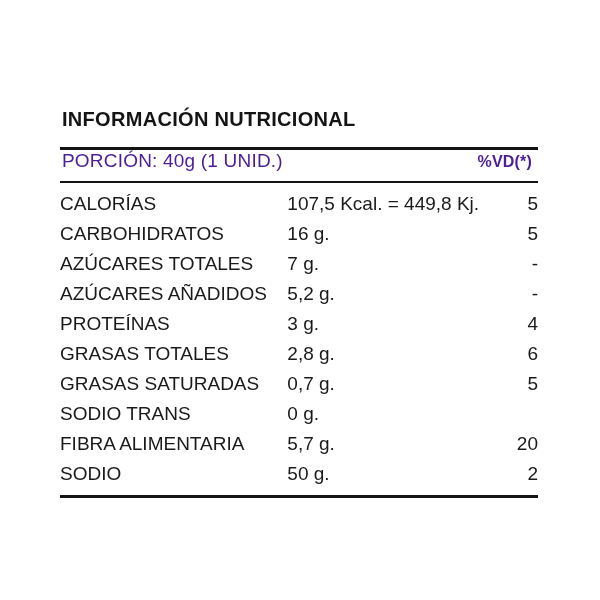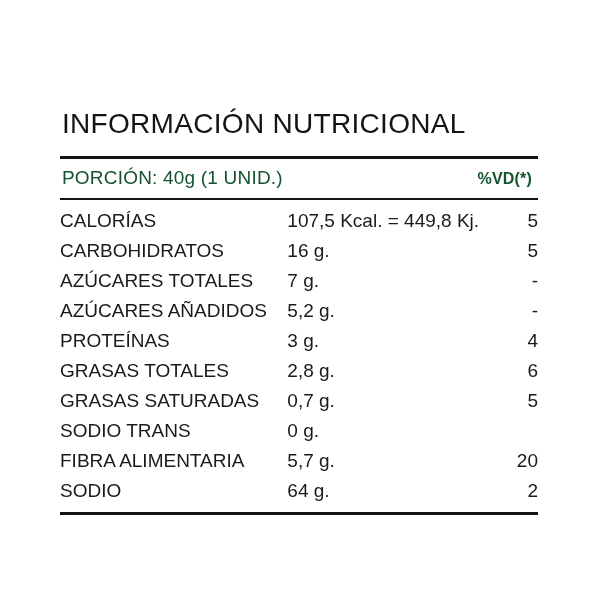--- a/index.html
+++ b/index.html
@@ -16,44 +16,44 @@
   }
 
   .panel {
     position: absolute;
     left: 60px;
     top: 108px;
     width: 478px;
   }
 
   .panel-title {
-    font-size: 28px;
-    font-weight: 400;
+    font-size: 20px;
+    font-weight: 700;
     letter-spacing: 0.3px;
     color: #141414;
     margin: 0 0 16px 2px;
   }
 
   .rule {
     height: 3px;
     background: #141414;
     width: 100%;
   }
   .rule.thin {
     height: 2px;
   }
 
   .portion-row {
     display: flex;
     align-items: baseline;
     justify-content: space-between;
-    padding: 8px 2px 9px 2px;
+    padding: 0 2px 9px 2px;
     font-size: 19px;
     font-weight: 400;
-    color: #14532d;
+    color: #4c1d95;
   }
   .portion-label {
     letter-spacing: 0.2px;
   }
   .portion-vd {
     font-weight: 700;
     font-size: 16px;
     letter-spacing: 0.2px;
     padding-right: 4px;
   }
@@ -147,21 +147,21 @@
         <td class="value">0 g.</td>
         <td class="vd"></td>
       </tr>
       <tr>
         <td class="name">FIBRA ALIMENTARIA</td>
         <td class="value">5,7 g.</td>
         <td class="vd">20</td>
       </tr>
       <tr>
         <td class="name">SODIO</td>
-        <td class="value">64 g.</td>
+        <td class="value">50 g.</td>
         <td class="vd">2</td>
       </tr>
     </tbody>
   </table>
 
   <div class="rule"></div>
 
 </div>
 
 </body></html>

